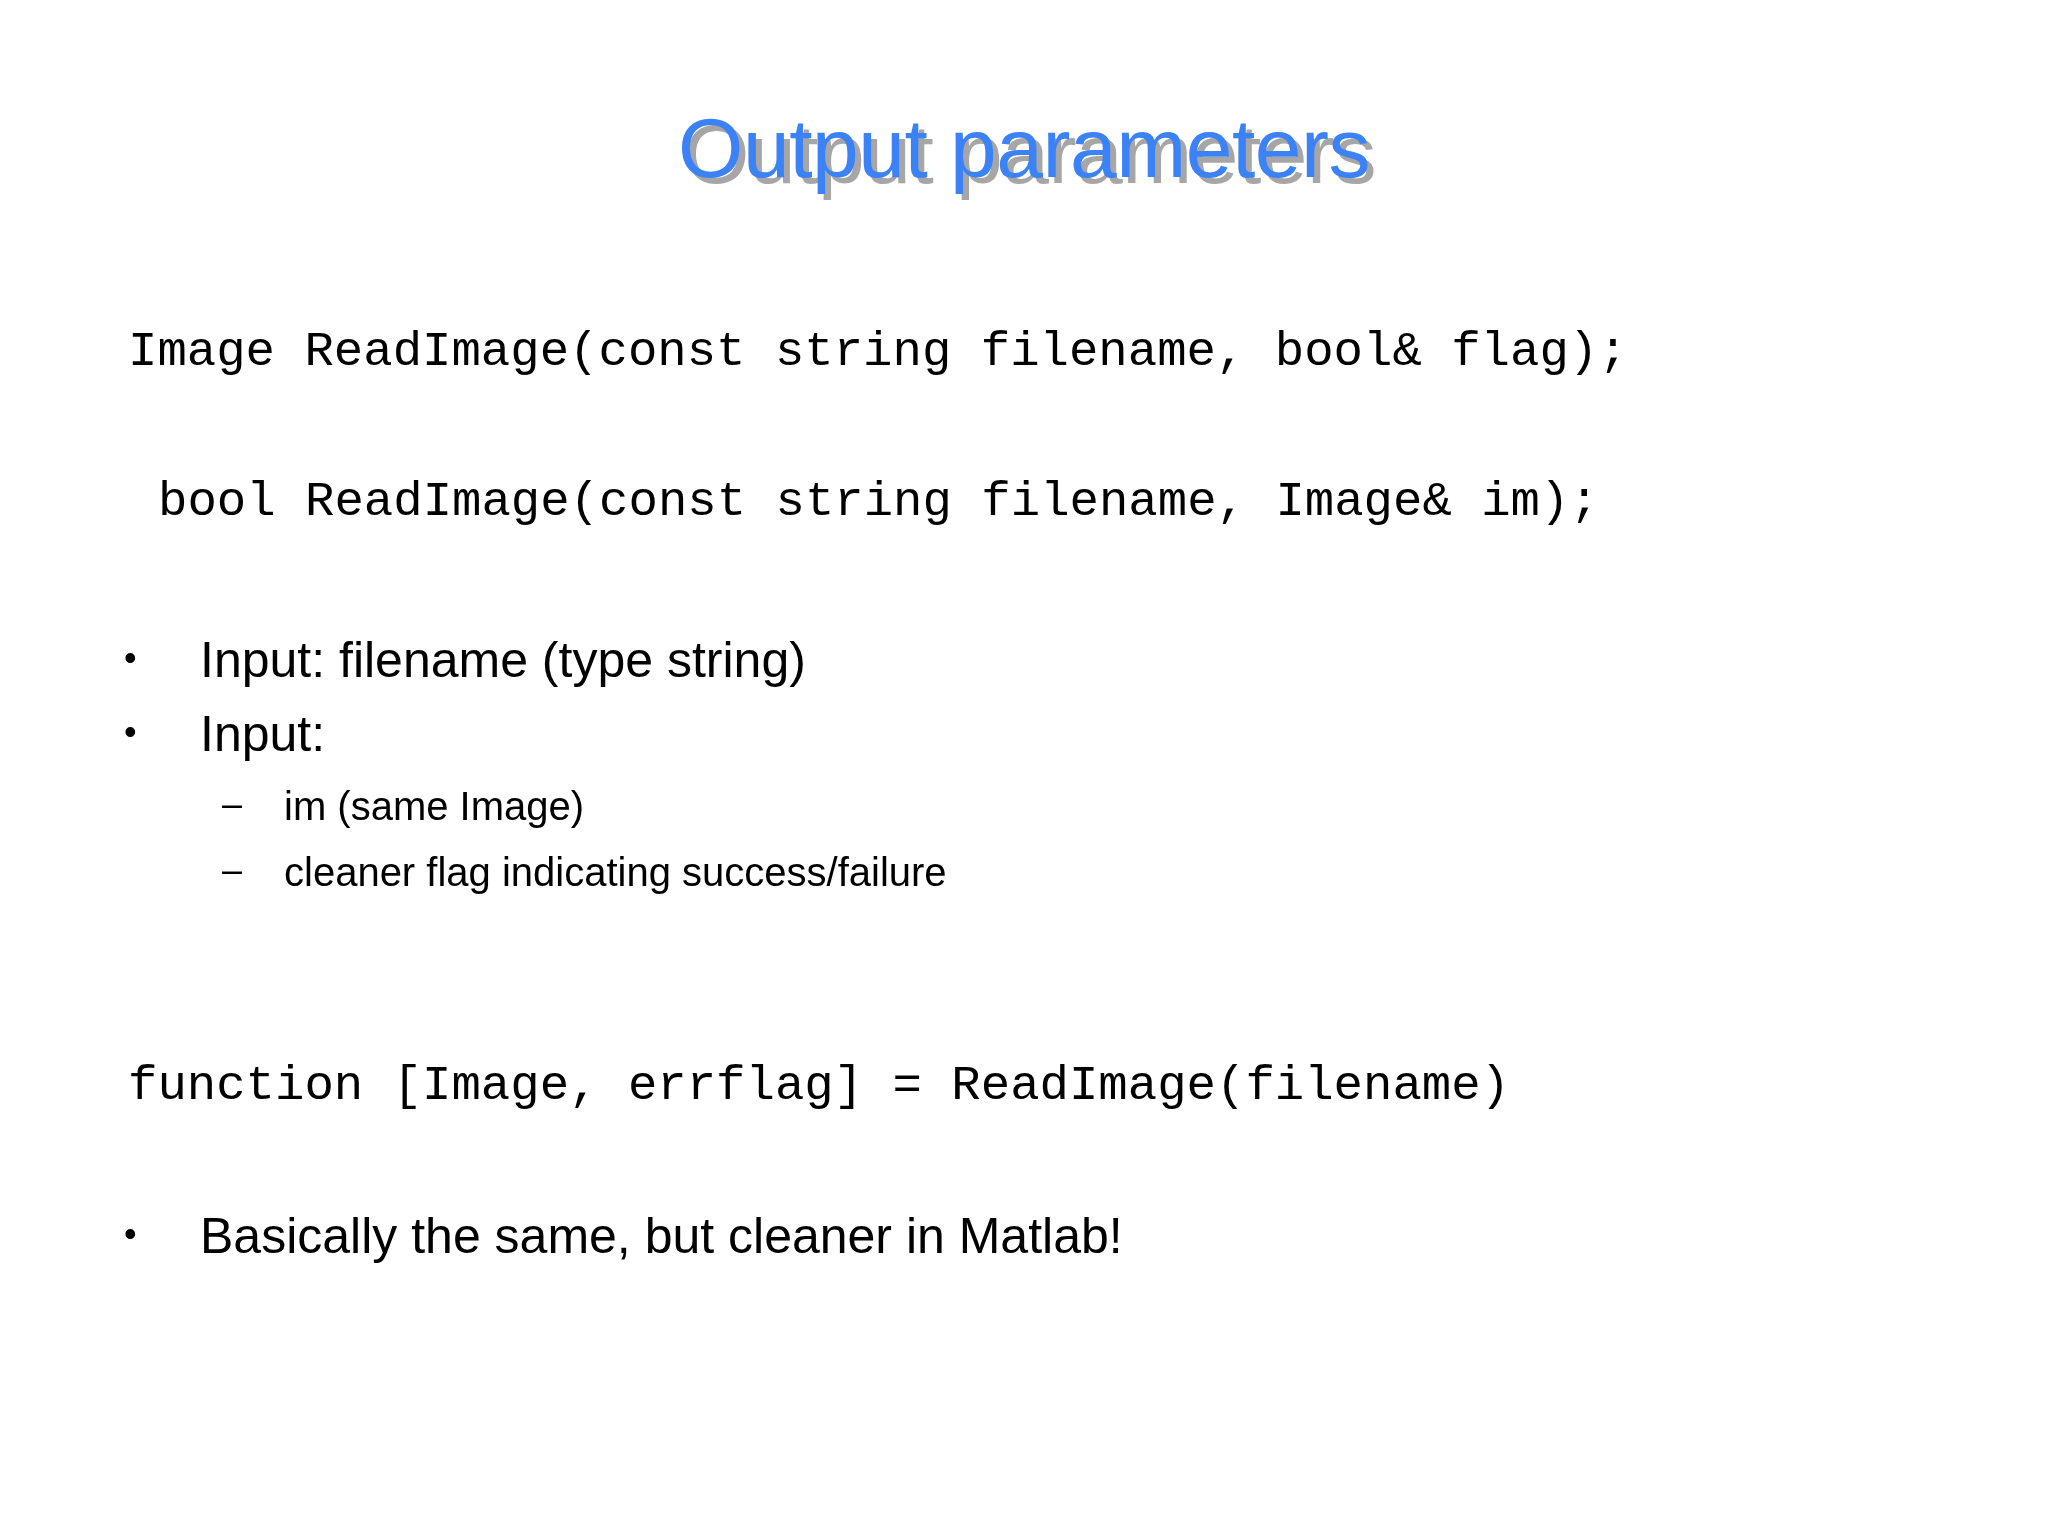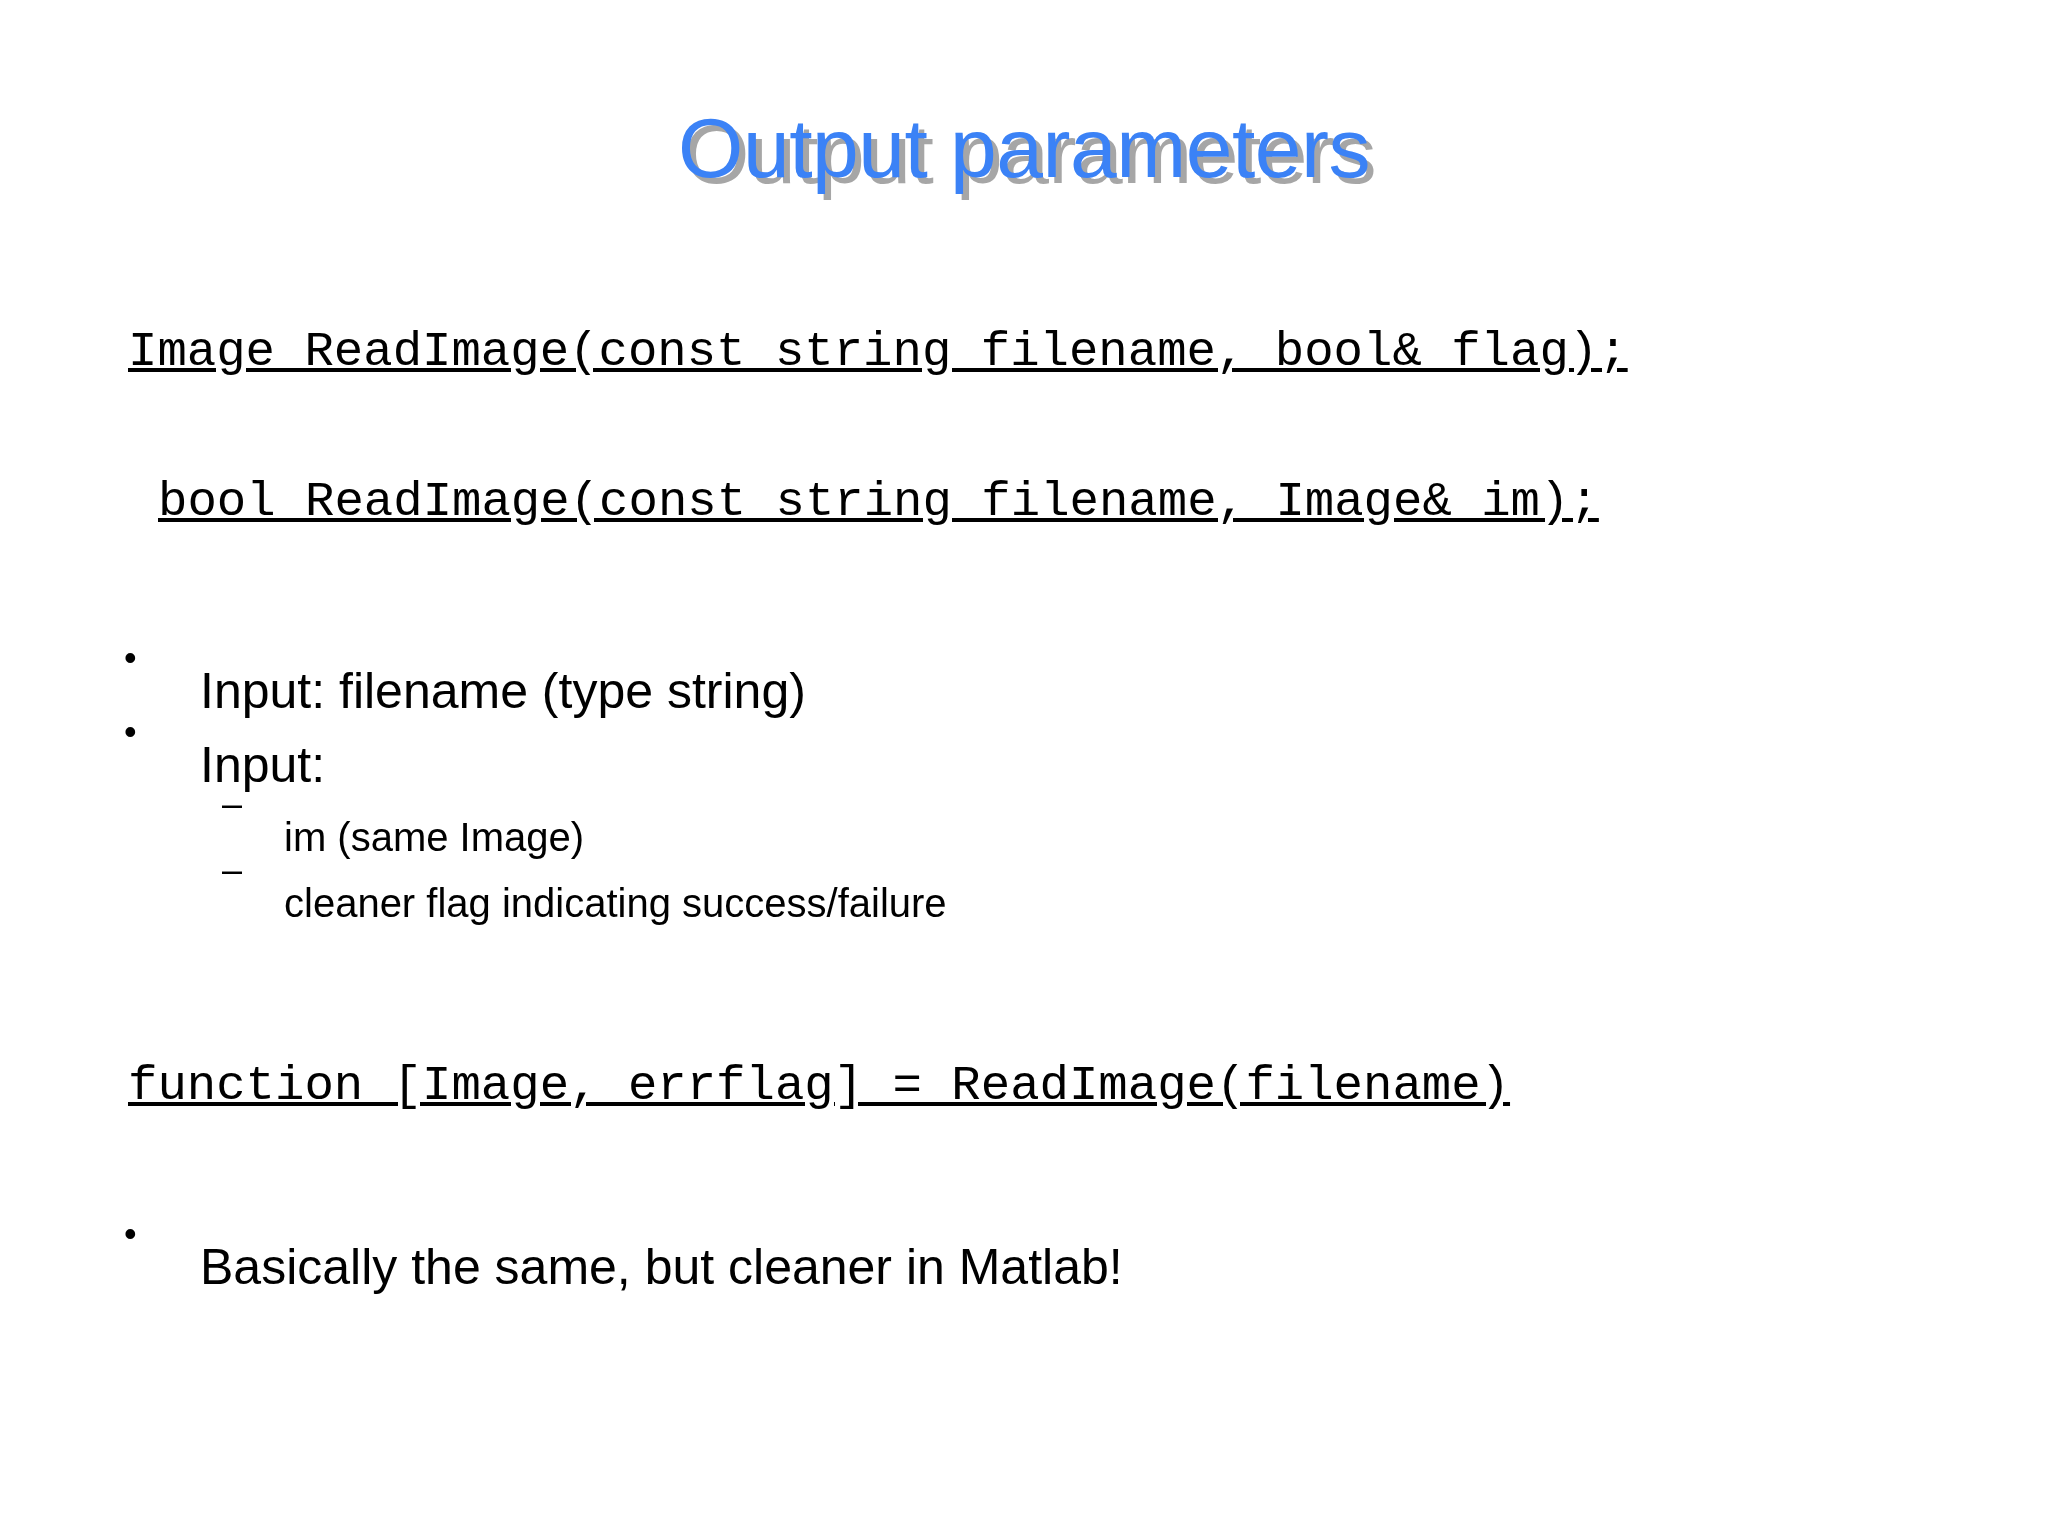--- a/index.html
+++ b/index.html
@@ -53,21 +53,20 @@
   .code-line {
     position: absolute;
     left: 128px;
     font-family: "Liberation Mono", "DejaVu Sans Mono", monospace;
     font-size: 49px;
     font-weight: 400;
     line-height: 1.1;
     color: #000000;
     white-space: pre;
     letter-spacing: 0px;
-    text-decoration: underline;
   }
   .code-1 { top: 326px; }
   .code-2 { top: 476px; margin-left: 30px; }
   .code-3 { top: 1060px; }
 
   
   .bullet-row {
     position: absolute;
     display: flex;
     align-items: flex-start;
@@ -103,21 +102,21 @@
     line-height: 1.12;
     text-align: left;
   }
 
   .b1 { top: 632px; }
   .b2 { top: 706px; }
   .s1 { top: 784px; }
   .s2 { top: 850px; }
   .b3 { top: 1208px; }
 
-  .txt { display: inline-block; margin-top: 31px; }
+  .txt { display: inline-block; }
 </style>
 </head>
 <body>
 
 <div class="slide">
 
   <div class="slide-title">Output parameters</div>
 
   <div class="body">
 

